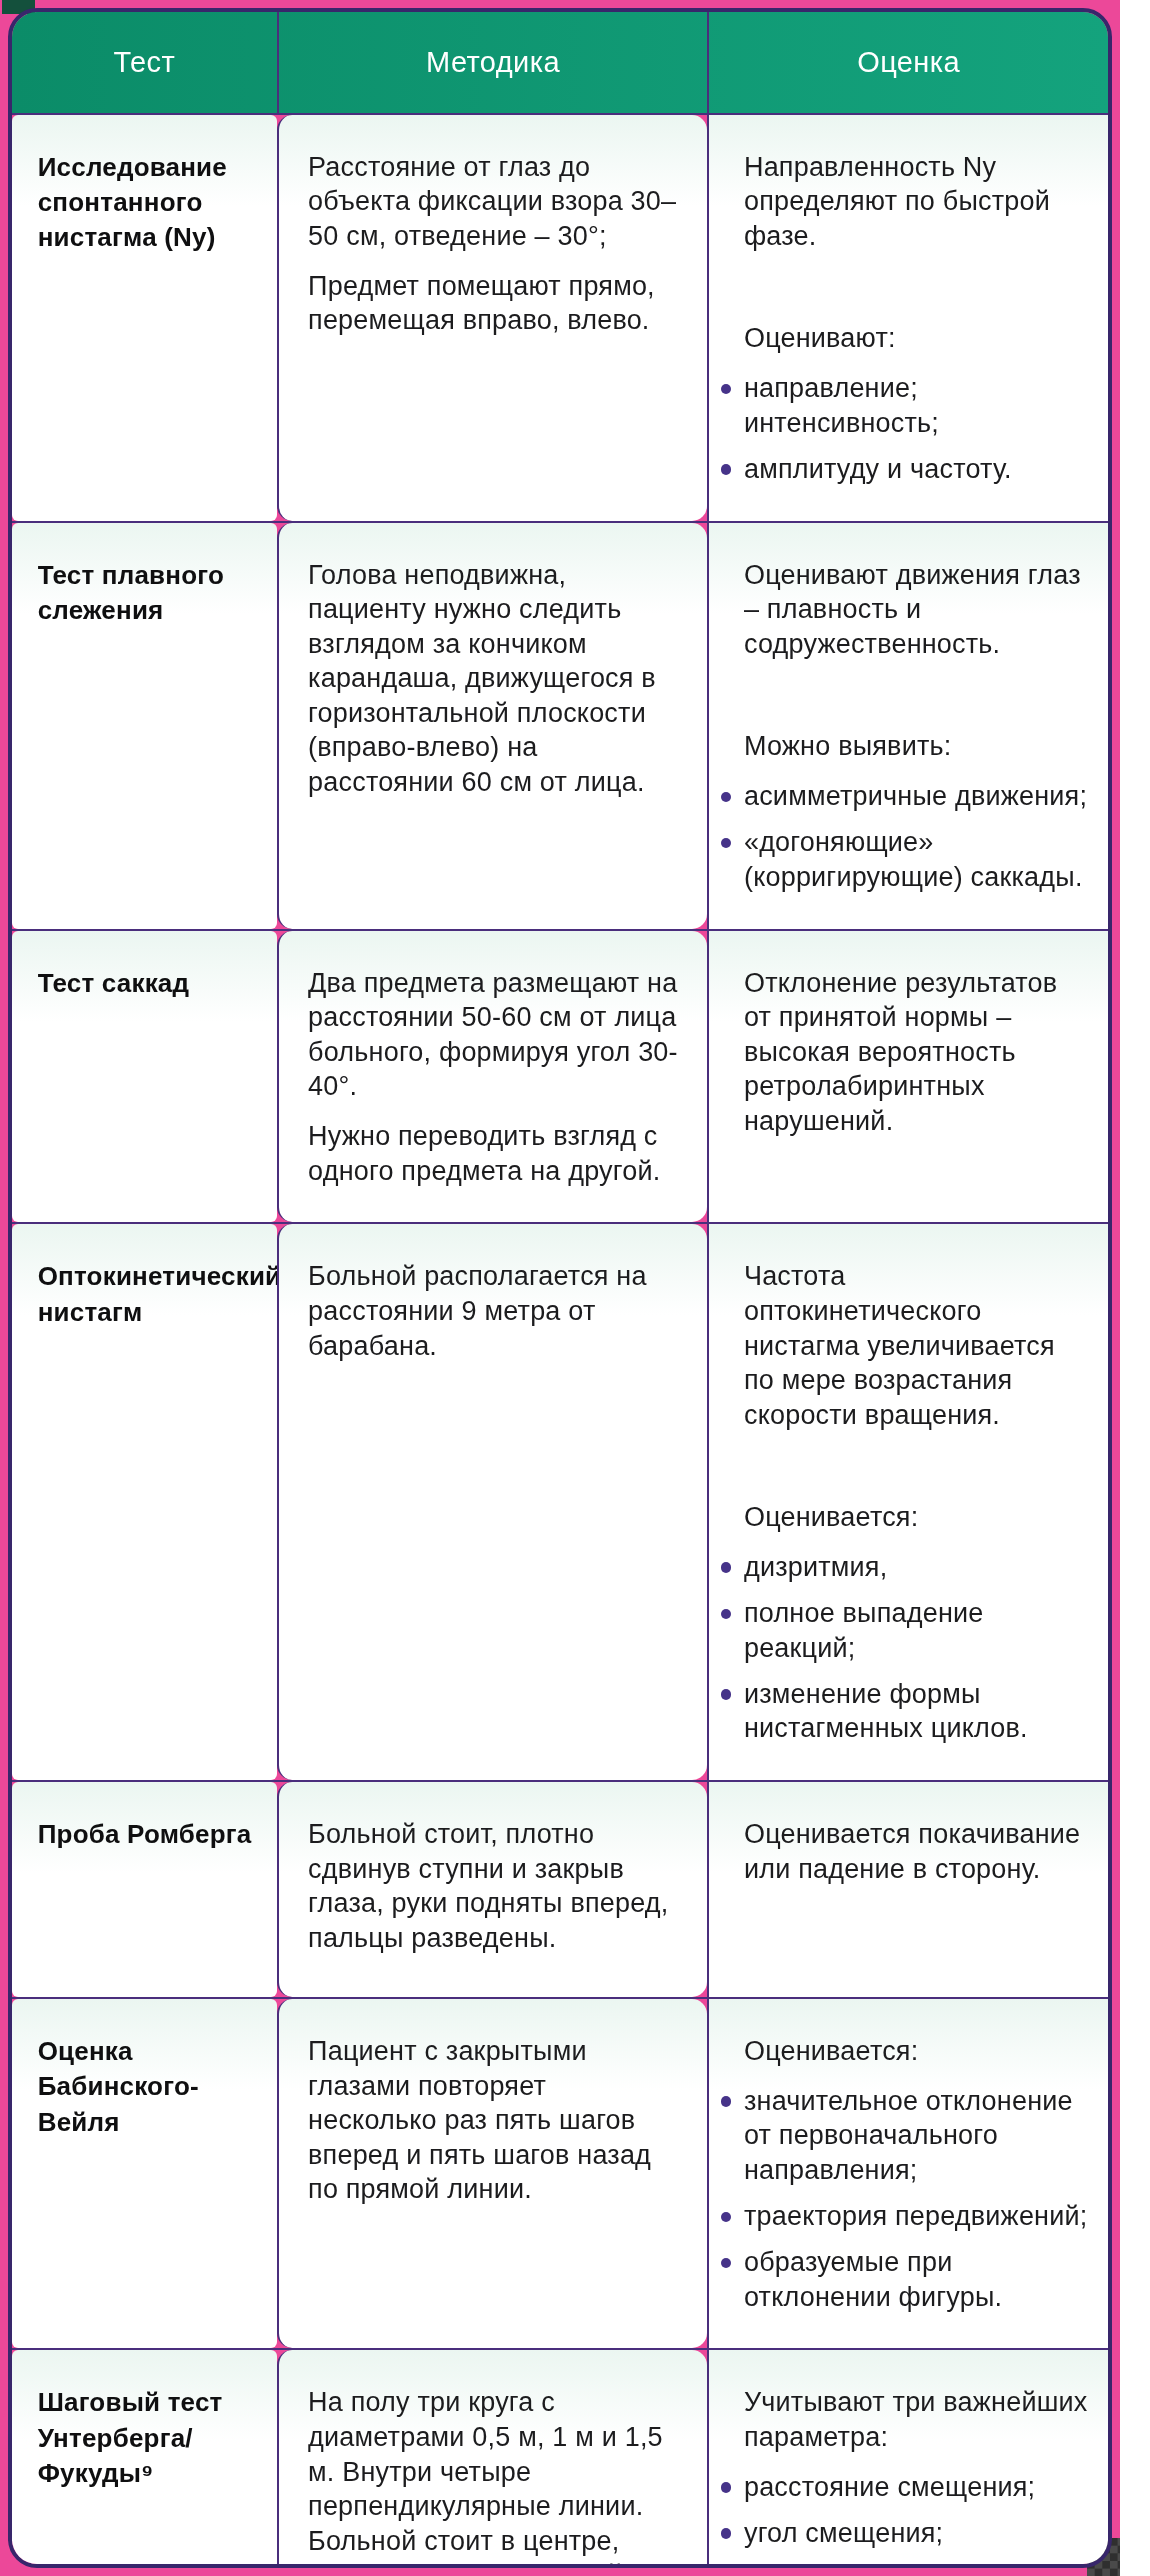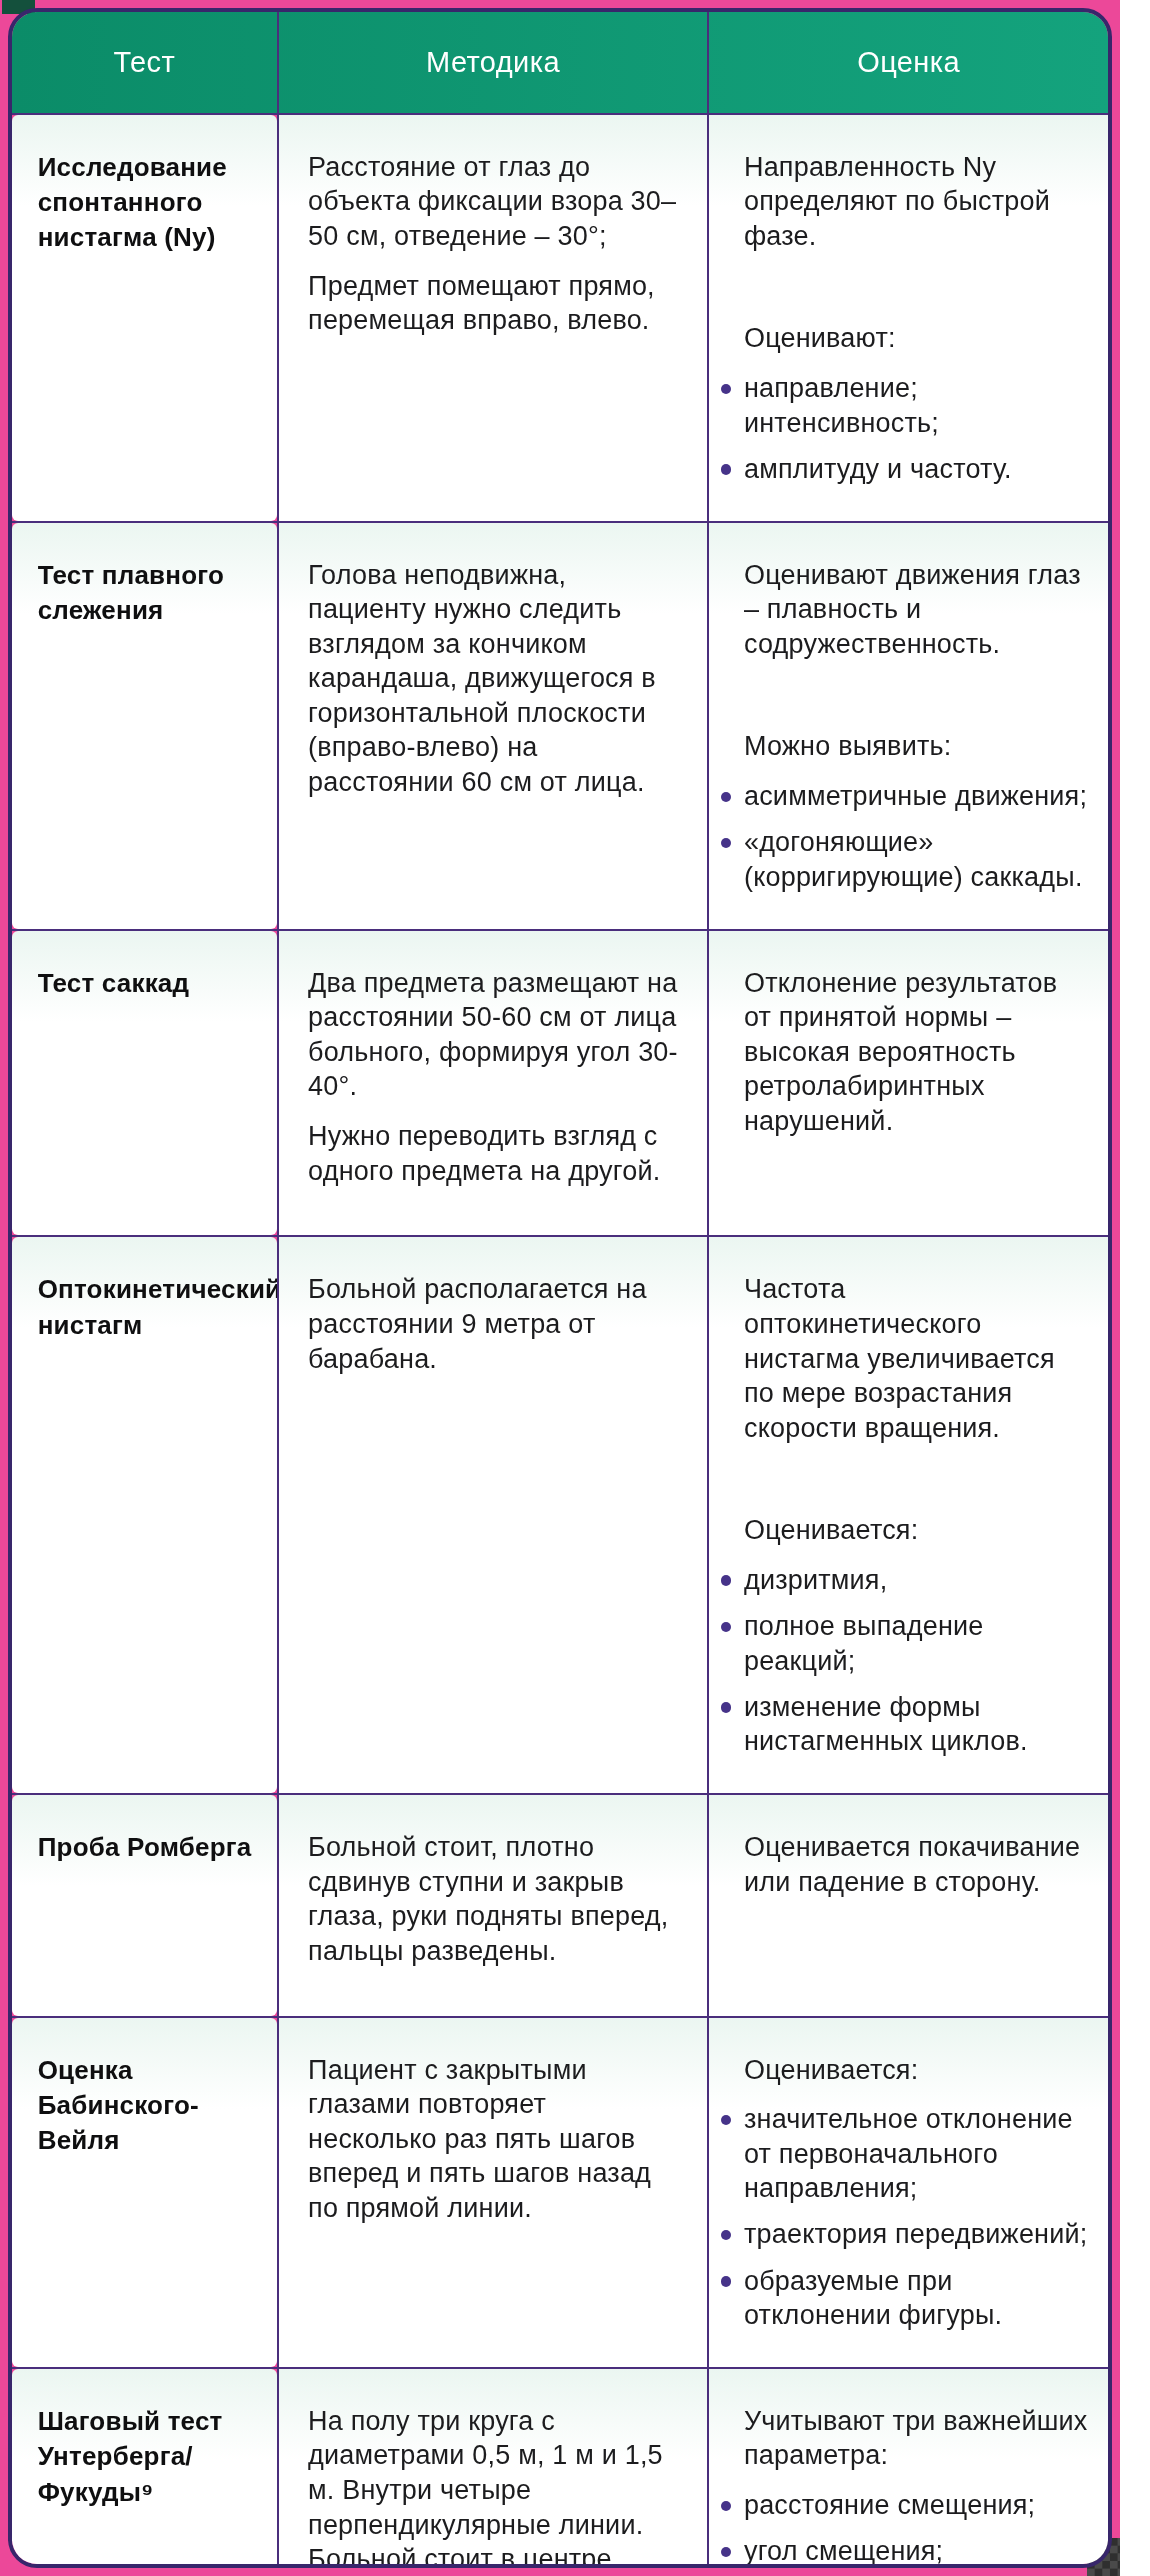--- a/index.html
+++ b/index.html
@@ -50,21 +50,21 @@
   .cell{
     background:linear-gradient(180deg,var(--tint) 0%,#ffffff 91px);
     color:var(--text);font-size:27px;line-height:1.28;letter-spacing:0.2px;
     box-sizing:border-box;
   }
   .cell + .cell{border-left:2.9px solid var(--divider);}
   .test-cell{
     font-weight:700;color:var(--heading-text);font-size:26px;line-height:1.36;
     padding:35px 11.5px 19px 26px;white-space:pre-line;border-radius:6px;
   }
-  .method-cell{padding:35px 25px 32px 29px;}
+  .method-cell{padding:35px 25px 19px 29px;border-radius:15px;}
   .eval-cell{padding:35px 19px 19px 35px;}
 
   .cell-p{margin:0 0 15.3px 0;}
   .cell-p.gap{margin-top:68px;}
   .cell-list{list-style:none;margin:0 0 15.3px 0;padding:0;}
   .cell-li{position:relative;margin:0 0 11.5px 0;padding:0;white-space:pre-line;}
   .cell-li::before{
     content:"";position:absolute;left:-23px;top:12.5px;width:10.5px;height:10.5px;
     border-radius:50%;background:var(--bullet);
   }

